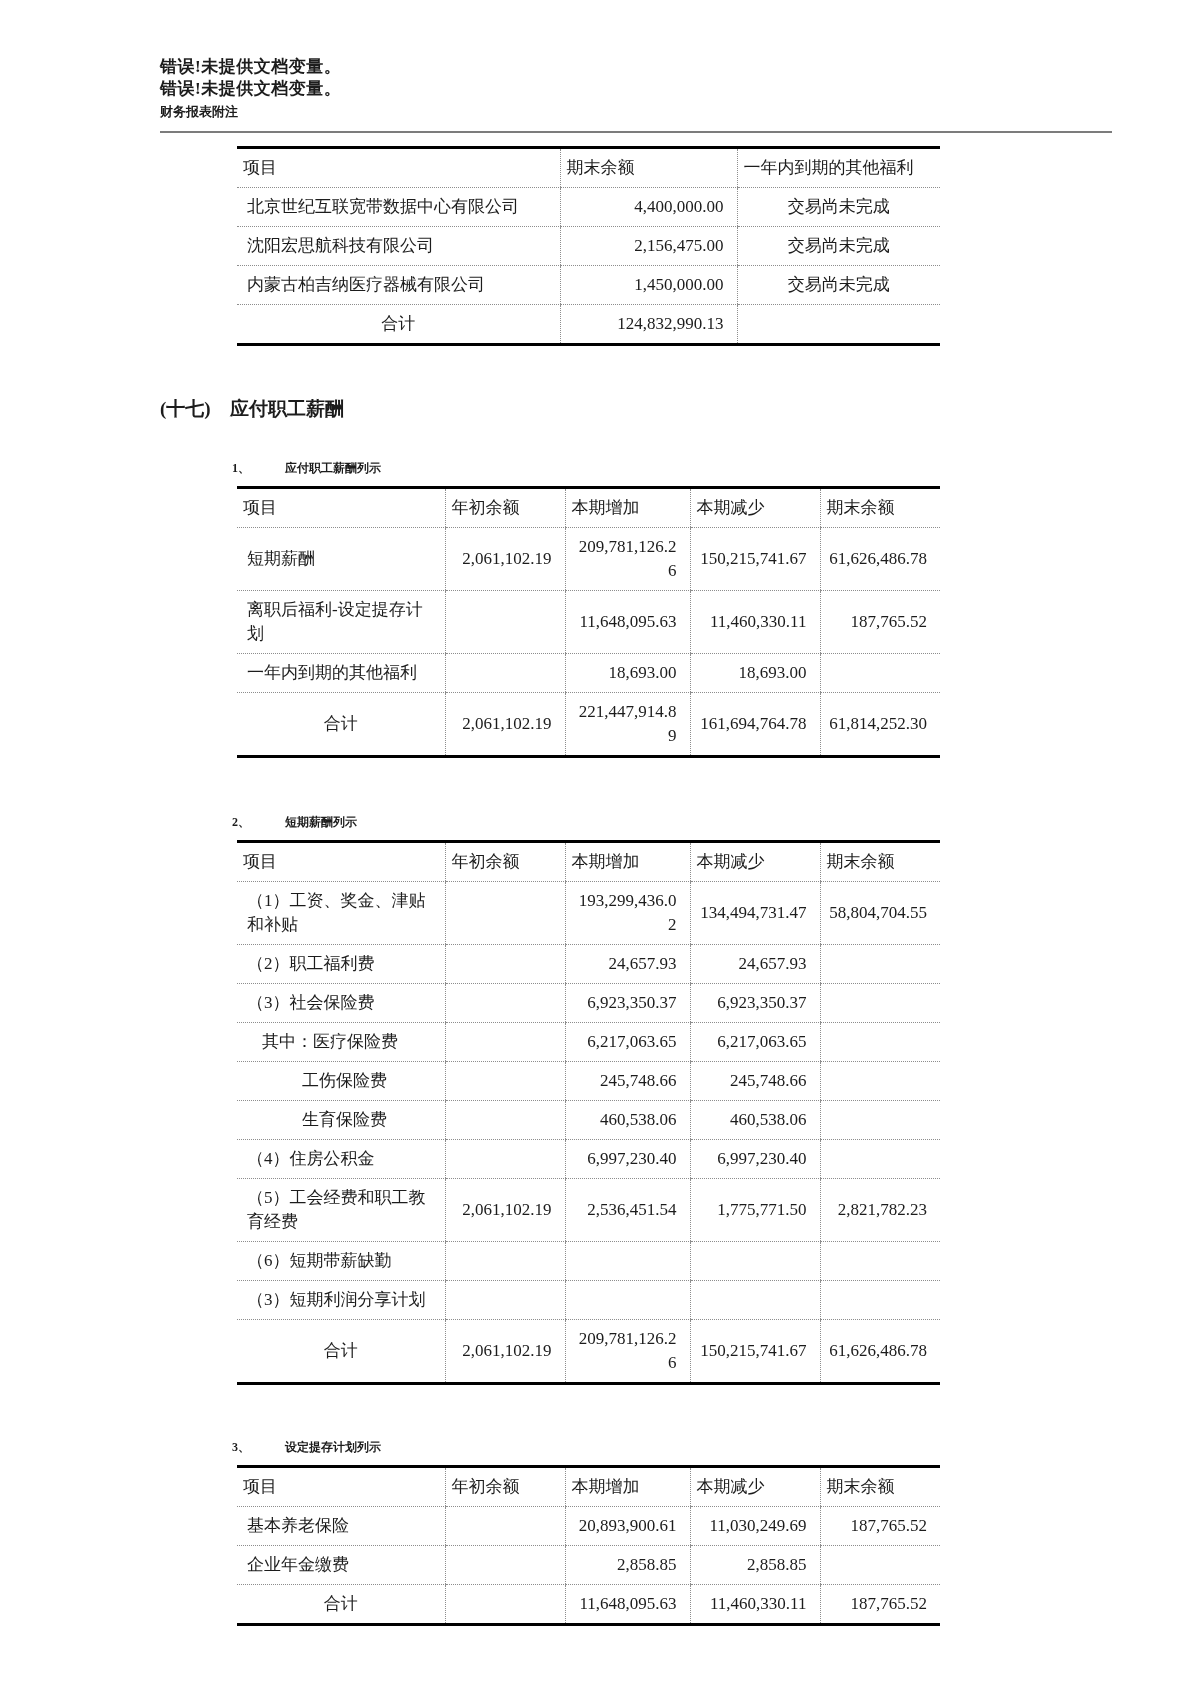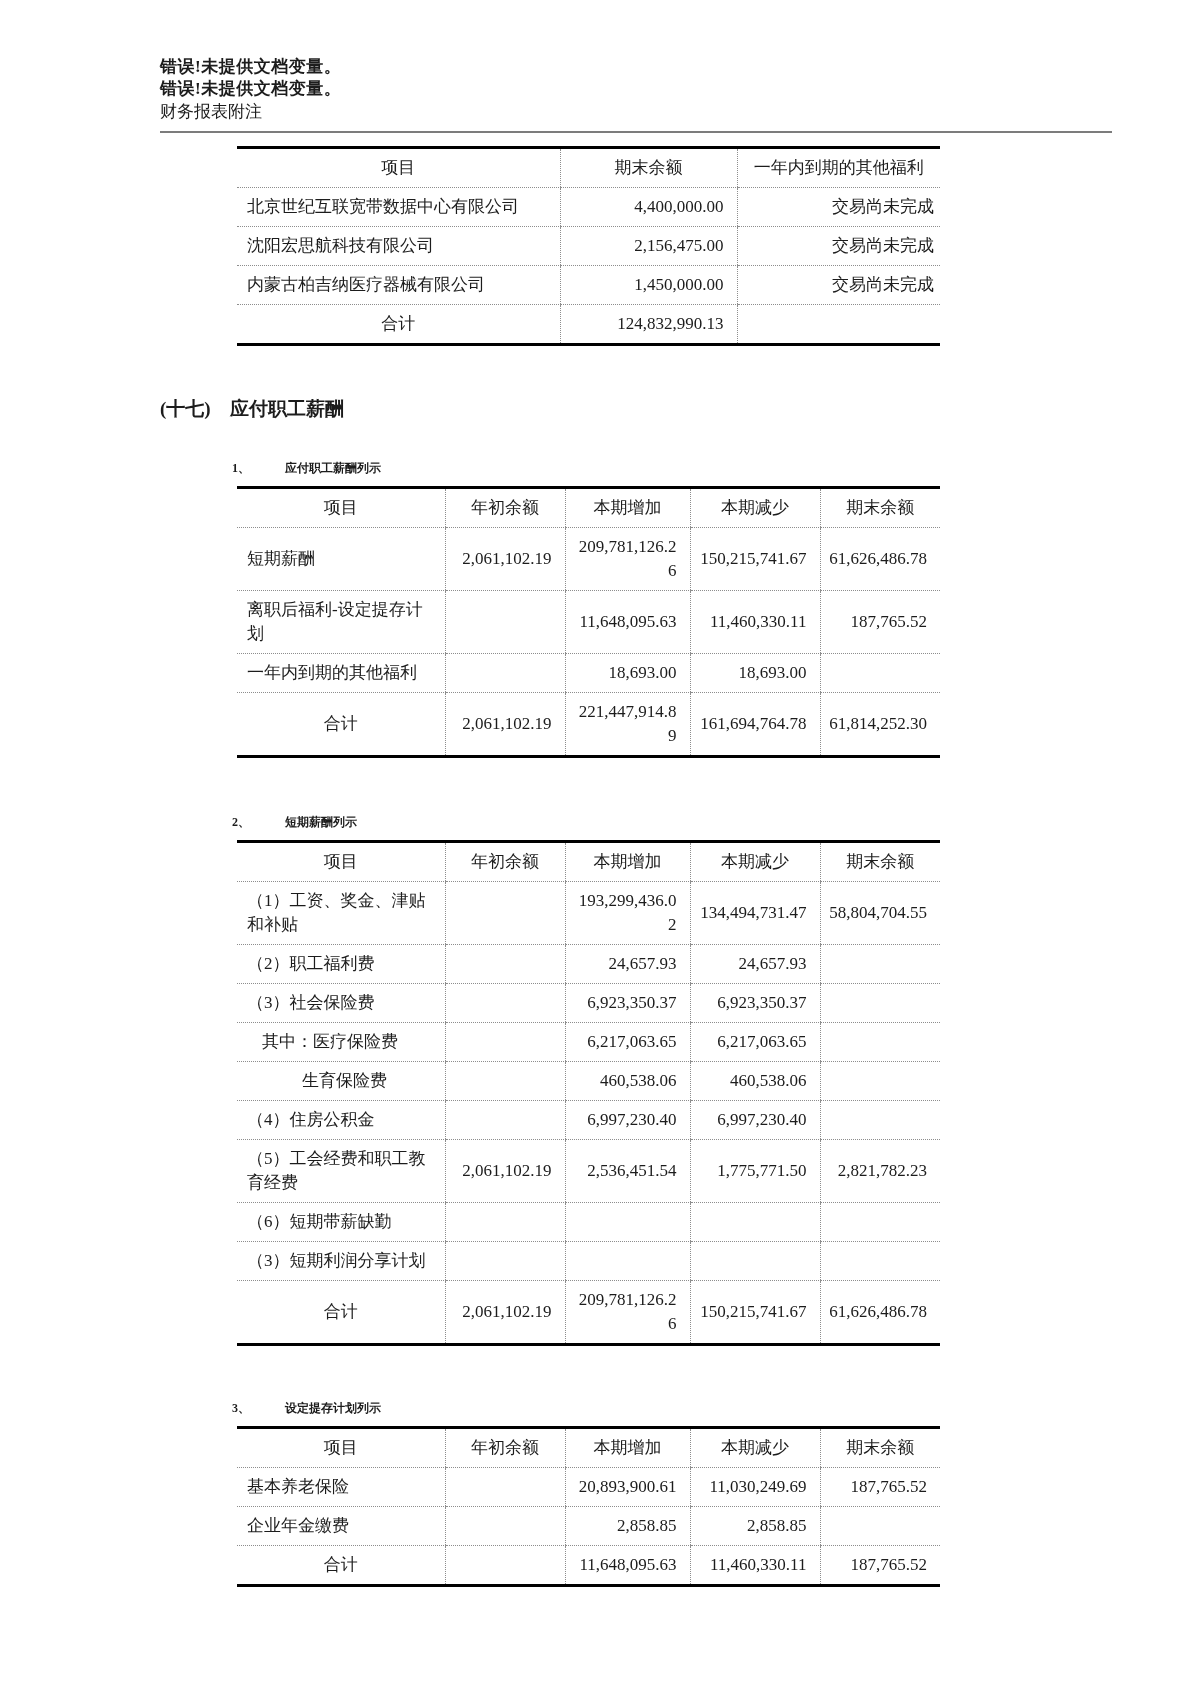--- a/index.html
+++ b/index.html
@@ -7,45 +7,45 @@
     position:relative;
     width:1200px;height:1697px;
     margin:0 auto;
     background:#ffffff;
     font-family:"Liberation Serif","DejaVu Serif",serif;
     color:#1c1c1c;
     overflow:hidden;
   }
   .doc-header{padding-top:56px;margin-left:160px;}
   .err-line{font-weight:700;font-size:17px;line-height:22px;letter-spacing:0.5px;}
-  .subtitle{font-weight:400;font-size:17px;line-height:22px;margin-top:1px;}
+  .subtitle{font-weight:700;font-size:13px;line-height:22px;margin-top:1px;}
   .header-rule{margin:8px 0 0 160px;width:952px;height:0;border-top:2px solid #7c7c7c;}
 
   table.fin-table{
     border-collapse:collapse;
     table-layout:fixed;
     margin-left:237px;
     width:703px;
     border-top:3px solid #000;
     border-bottom:3px solid #000;
     font-size:17px;
   }
   .fin-table th,.fin-table td{
     font-weight:400;
     padding:7px 6px;
     line-height:24px;
     vertical-align:middle;
     word-break:break-all;
   }
-  .fin-table thead th{text-align:center;border-bottom:1px dotted #8d8d8d;}
+  .fin-table thead th{text-align:left;border-bottom:1px dotted #8d8d8d;}
   .fin-table tbody td{border-bottom:1px dotted #8d8d8d;}
   .fin-table th + th,.fin-table td + td{border-left:1px dotted #8d8d8d;}
   .fin-table td.item{text-align:left;padding-left:10px;}
   .fin-table td.num{text-align:right;padding-right:13px;}
-  .fin-table td.center{text-align:right;}
+  .fin-table td.center{text-align:center;}
   .fin-table tr.total-row td.item{text-align:center;padding-left:6px;}
   .fin-table td.ind1{padding-left:25px;}
   .fin-table td.ind2{padding-left:65px;}
 
   .mt-tableA{margin-top:13px;}
   .section-heading{margin:50px 0 0 160px;font-size:19px;font-weight:700;}
   .section-heading .sec-num{display:inline-block;width:70px;}
   .sub-heading{font-size:12px;font-weight:700;margin-left:232px;}
   .sub-heading .sub-num{display:inline-block;width:53px;}
   .sub-heading-0{margin-top:38px;}
@@ -201,20 +201,27 @@
     <td class="num"></td>
   </tr>
         <tr>
     <td class="item ind1">其中：医疗保险费</td>
     <td class="num"></td>
     <td class="num">6,217,063.65</td>
     <td class="num">6,217,063.65</td>
     <td class="num"></td>
   </tr>
         <tr>
+    <td class="item ind2">工伤保险费</td>
+    <td class="num"></td>
+    <td class="num">245,748.66</td>
+    <td class="num">245,748.66</td>
+    <td class="num"></td>
+  </tr>
+        <tr>
     <td class="item ind2">生育保险费</td>
     <td class="num"></td>
     <td class="num">460,538.06</td>
     <td class="num">460,538.06</td>
     <td class="num"></td>
   </tr>
         <tr>
     <td class="item">（4）住房公积金</td>
     <td class="num"></td>
     <td class="num">6,997,230.40</td>

